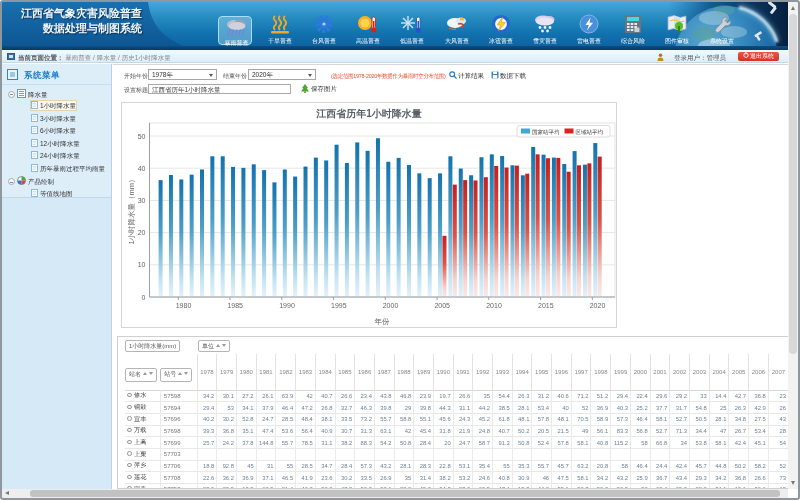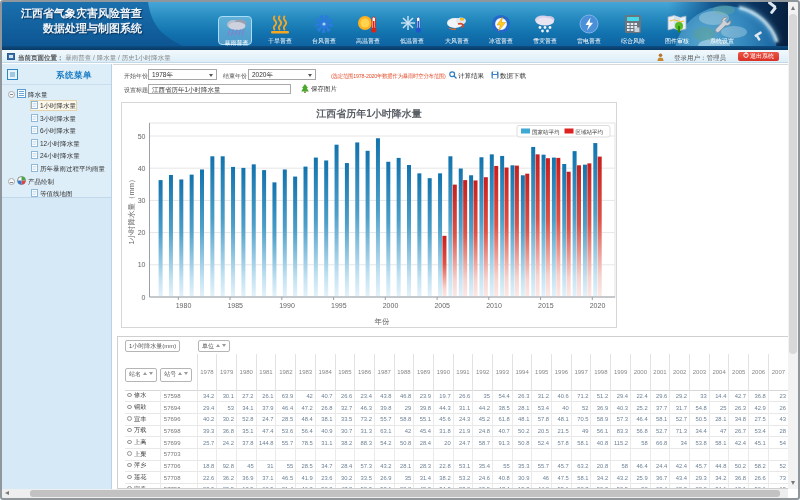--- a/index.html
+++ b/index.html
@@ -21,21 +21,21 @@
 #bc .lico:after {content:'';position:absolute;left:1px;top:1px;width:4px;height:3px;background:#cfe2f2;}
 #bctext {position:absolute;left:16px;top:3.5px;font-size:6.5px;color:#888;}
 #bctext b {color:#555;font-weight:bold;}
 #user {position:absolute;left:672px;top:3.5px;font-size:6.5px;color:#555;}
 #exit {position:absolute;left:736px;top:1.5px;width:41px;height:9.5px;background:linear-gradient(#ec5545,#d93025);border-radius:2px;color:#fff;font-size:6px;text-align:center;line-height:9.5px;}
 
 
 #side {position:absolute;left:2px;top:64px;width:110px;height:425px;background:#d5e9f6;border-right:1px solid #b9d2e4;}
 #smenu {position:absolute;left:0;top:0;width:109px;height:134px;background:#ddeef9;border-bottom:1px solid #c0d8ea;}
 #smhead {height:21px;border-bottom:1px solid #c8def0;}
-#smtitle {position:absolute;left:22px;top:6px;font-size:8.5px;font-weight:bold;color:#1d7dc4;letter-spacing:0.5px;margin-left:32px;}
+#smtitle {position:absolute;left:22px;top:6px;font-size:8.5px;font-weight:bold;color:#1d7dc4;letter-spacing:0.5px;}
 .tnode {margin:3.5px 0 0 6px;font-size:6.5px;color:#333;height:9px;line-height:9px;white-space:nowrap;}
 .toggle {display:inline-block;width:7px;height:7px;margin-right:2px;vertical-align:-1px;border:1px solid #aaa;border-radius:50%;position:relative;background:#f4f8fb;}.toggle:before {content:'';position:absolute;left:1px;top:2.5px;width:3px;height:0.8px;background:#888;}
 .ttext {color:#333;}
 .tchild {margin:3.5px 0 0 29px;font-size:6.5px;color:#333;height:9px;line-height:9px;white-space:nowrap;}
 .tchild.selc {background:#fdf8ec;outline:1px solid #e4d4ae;width:45px;}
 
 
 #content {position:absolute;left:113px;top:64px;width:675px;height:425px;background:#fff;border-top:1px solid #d8d8d8;}
 .lbl {position:absolute;font-size:6px;color:#555;}
 .sel {position:absolute;height:11px;border:1px solid #a6a6a6;background:#fff;font-size:6.5px;color:#333;line-height:9px;padding-left:3px;}

